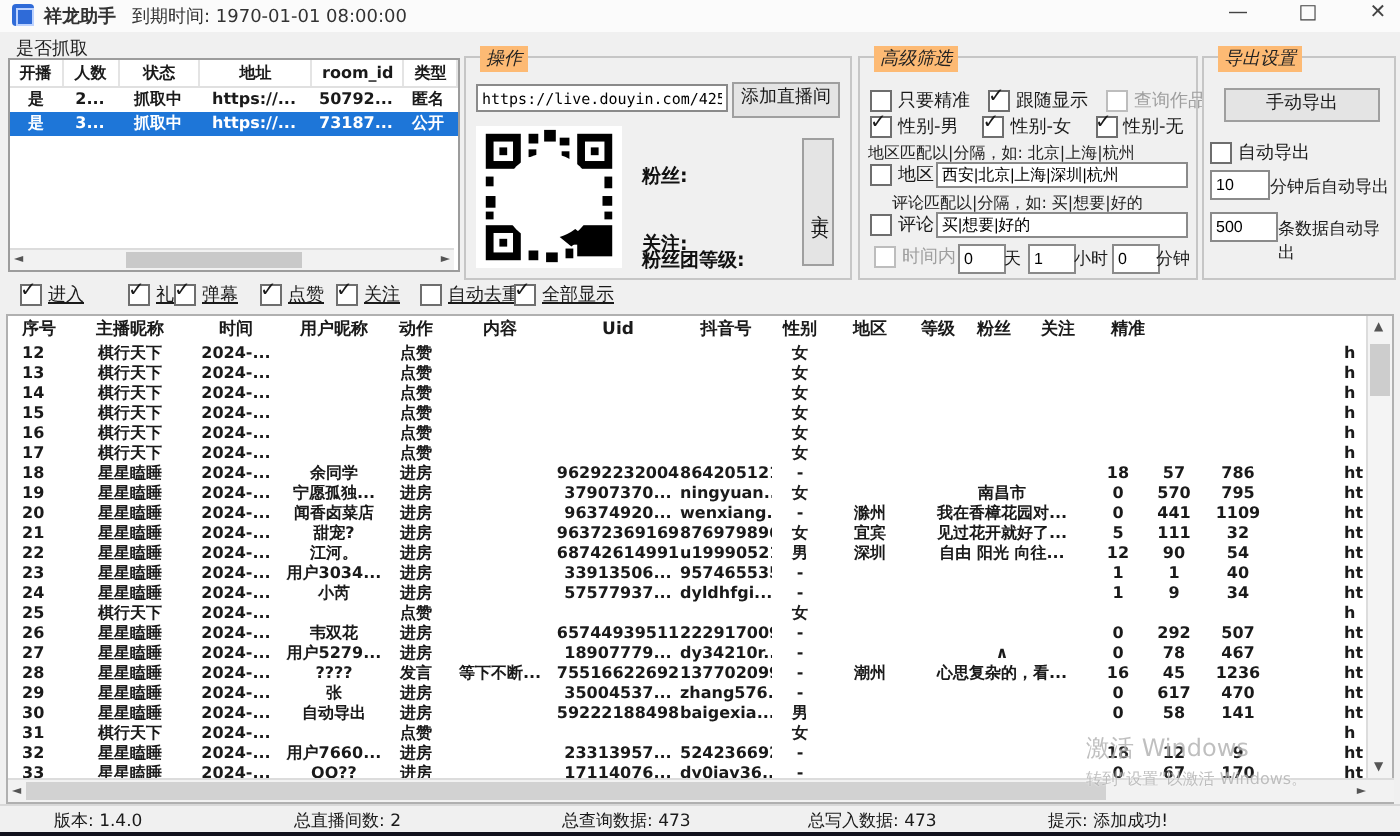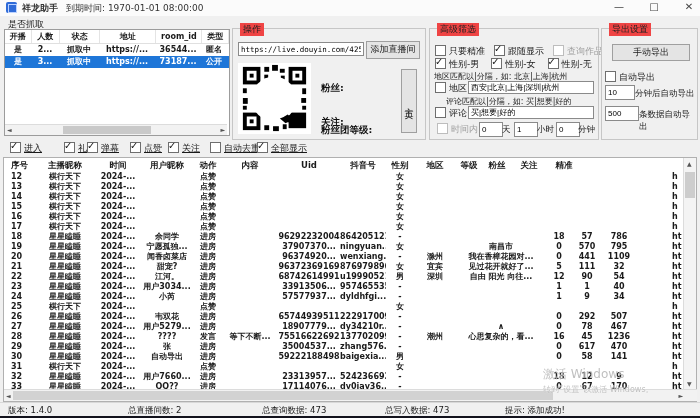--- a/index.html
+++ b/index.html
@@ -21,21 +21,21 @@
   .rcell{font-size:8px;font-weight:bold;text-align:center;overflow:hidden;white-space:nowrap;line-height:12px;}
   .rheader .rcell{border-right:1px solid #e4e4e4;line-height:13px;}
   .rrow{display:flex;height:12px;}
   .rrow.sel{background:#1e76d8;color:#fff;}
   .r0{width:26px}.r1{width:28px}.r2{width:40px}.r3{width:56px}.r4{width:46px}.r5{width:26px}
   .rhscroll{position:absolute;left:0;bottom:0;width:222px;height:10px;background:#f2f2f2;border-top:1px solid #dcdcdc;}
   .rhthumb{position:absolute;left:58px;top:1px;width:88px;height:8px;background:#c9c9c9;}
   .sarrow{position:absolute;font-size:6px;color:#555;line-height:10px;}
   
   .group{border:1px solid #c6c6c6;background:#f0f0f0;}
-  .glabel{position:absolute;top:-6px;left:7px;background:#ef4444;padding:0 3px;font-size:9px;color:#222;}
+  .glabel{position:absolute;top:-6px;left:7px;background:#fdba74;padding:0 3px;font-size:9px;color:#222;font-style:italic;}
   
   .urlinput{left:5px;top:13px;width:120px;height:12px;border:1px solid #8a8a8a;background:#fff;
             font-size:7.5px;font-family:"DejaVu Sans Mono",monospace;padding:0 2px;}
   .btn{background:#e4e4e4;border:1px solid #9f9f9f;font-size:9px;text-align:center;cursor:default;}
   .addbtn{left:133px;top:12px;width:52px;height:16px;line-height:15px;}
   .qr{left:5px;top:34px;width:73px;height:71px;background:#fff;}
   .oplabel{font-size:9.5px;font-weight:bold;color:#111;}
   .vbtn{left:168px;top:40px;width:16px;height:64px;writing-mode:vertical-rl;letter-spacing:4px;
         line-height:15px;padding-top:6px;box-sizing:border-box;}
   
@@ -63,21 +63,21 @@
   .c0{width:30px;text-align:left;padding-left:7px;box-sizing:border-box;}
   .c1{width:62px}.c2{width:44px}.c3{width:54px}.c4{width:28px}.c5{width:56px}.c6{width:62px}
   .c7{width:46px}.c8{width:28px}.c9{width:42px}.c10{width:90px}.c11{width:26px}.c12{width:30px}
   .c13{width:34px}.c14{width:36px}.c15{width:14px;text-align:left}
   .vscroll{position:absolute;right:0;top:0;width:12px;height:232px;background:#f4f4f4;border-left:1px solid #dcdcdc;}
   .vthumb{position:absolute;left:1px;top:14px;width:10px;height:26px;background:#cdcdcd;}
   .mhscroll{position:absolute;left:0;bottom:0;width:693px;height:11px;background:#f2f2f2;border-top:1px solid #dcdcdc;}
   .mhthumb{position:absolute;left:9px;top:1px;width:540px;height:9px;background:#d2d2d2;}
   
   .statusbar{left:0;top:402px;width:700px;height:14px;background:#f0f0f0;border-top:1px solid #d8d8d8;}
-  .stitem{position:absolute;top:2px;font-size:8.5px;color:#1a1a1a;white-space:nowrap;}
+  .stitem{position:absolute;top:2px;font-size:8.5px;color:#1a1a1a;white-space:nowrap;margin-left:19px;}
   .bottomstrip{left:0;top:416px;width:700px;height:2px;background:#12121c;}
   
   .watermark{left:543px;top:366px;color:#b5b5b5;opacity:.85;pointer-events:none;z-index:50;text-shadow:0 0 1px #fff;}
   .wm1{font-size:12px;}
   .wm2{font-size:8px;margin-top:1px;}
 </style>
 </head>
 <body>
 
 <div class="abs titlebar">
@@ -99,21 +99,21 @@
       <div class="rcell r3">地址</div>
       <div class="rcell r4">room_id</div>
       <div class="rcell r5">类型</div>
     </div>
   <div>
       <div class="rrow">
         <div class="rcell r0">是</div>
         <div class="rcell r1">2...</div>
         <div class="rcell r2">抓取中</div>
         <div class="rcell r3">https://...</div>
-        <div class="rcell r4">36544...</div>
+        <div class="rcell r4">50792...</div>
         <div class="rcell r5">匿名</div>
       </div>
       <div class="rrow sel">
         <div class="rcell r0">是</div>
         <div class="rcell r1">3...</div>
         <div class="rcell r2">抓取中</div>
         <div class="rcell r3">https://...</div>
         <div class="rcell r4">73187...</div>
         <div class="rcell r5">公开</div>
       </div>

